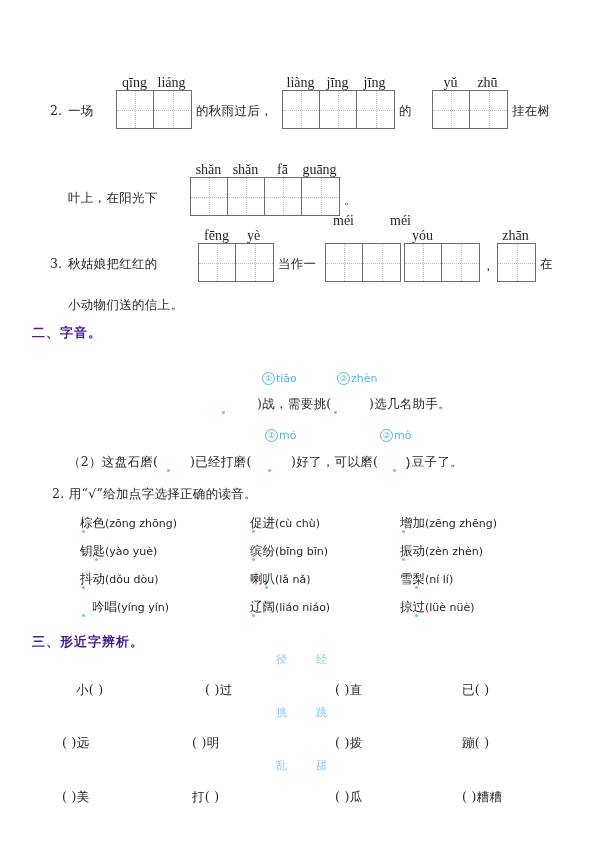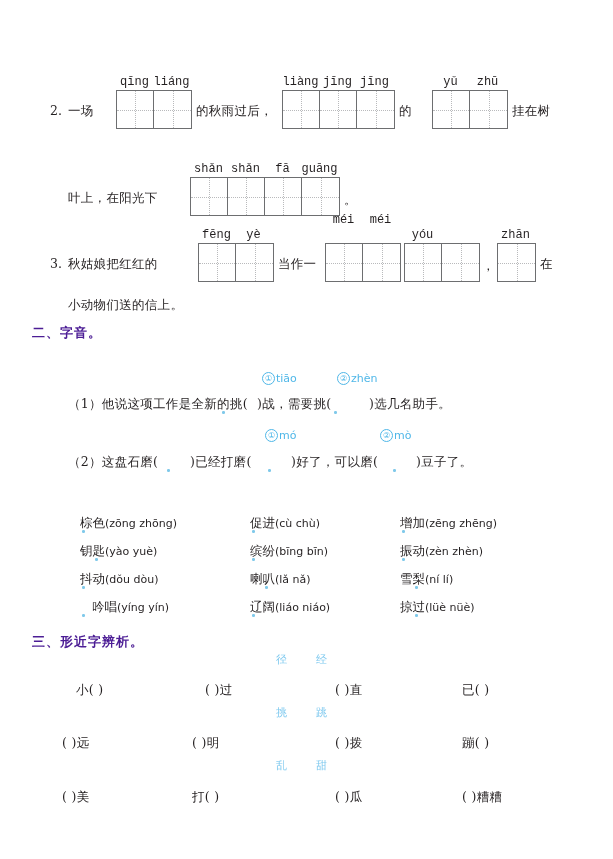--- a/index.html
+++ b/index.html
@@ -29,22 +29,22 @@
     font-size: 12.5px;
     color: #231f20;
     white-space: nowrap;
     letter-spacing: 0.3px;
   }
   .num {
     font-family: "DejaVu Serif", "Liberation Serif", serif;
     font-size: 12.5px;
   }
   .py {
-    font-family: Liberation Mono, monospace;
-    font-size: 12px;
+    font-family: Liberation Serif, serif;
+    font-size: 14px;
     color: #231f20;
     text-align: center;
     white-space: nowrap;
   }
 
   
   .sec-head {
     position: absolute;
     font-family: "DejaVu Sans", "Liberation Sans", sans-serif;
     font-size: 13px;
@@ -211,21 +211,21 @@
     <span class="pycell py">fēng</span>
     <span class="pycell py">yè</span>
   </div>
   <div class="grid" style="left:198px; top:243px;">
     <div class="cell"></div>
     <div class="cell"></div>
   </div>
 
   <span class="abs cn" style="left:278px; top:256px;">当作一</span>
 
-  <div class="pyrow" style="left:325px; top:213px;">
+  <div class="pyrow" style="left:325px; top:213px;gap:20px;">
     <span class="pycell py">méi</span>
     <span class="pycell py">méi</span>
   </div>
   <div class="grid" style="left:325px; top:243px;">
     <div class="cell"></div>
     <div class="cell"></div>
   </div>
 
   <div class="pyrow" style="left:404px; top:228px;flex-direction:column;">
     <span class="pycell py">yóu</span>
@@ -252,41 +252,41 @@
   <div class="sec-head" style="left:32px; top:324px;">二、字音。</div>
 
 
   <div class="opt" style="left:262px; top:372px;">
     <span class="circ">①</span><span>tiāo</span>
   </div>
   <div class="opt" style="left:337px; top:372px;">
     <span class="circ">②</span><span>zhèn</span>
   </div>
 
-  <span class="abs cn" style="left:68px; top:396px;">（1）他说这项工作是全新的挑(</span>
   <span class="abs cn" style="left:257px; top:396px;">)战，需要挑(</span>
   <span class="abs cn" style="left:369px; top:396px;">)选几名助手。</span>
   <span class="dot" style="left:222px; top:411px;"></span>
   <span class="dot" style="left:334px; top:411px;"></span>
 
   <div class="opt" style="left:265px; top:429px;">
     <span class="circ">①</span><span>mó</span>
   </div>
   <div class="opt" style="left:340px; top:429px;padding-left:40px;">
     <span class="circ">②</span><span>mò</span>
   </div>
 
   <span class="abs cn" style="left:68px; top:454px;">（2）这盘石磨(</span>
   <span class="abs cn" style="left:190px; top:454px;">)已经打磨(</span>
   <span class="abs cn" style="left:291px; top:454px;">)好了，可以磨(</span>
-  <span class="abs cn" style="left:416px; top:454px;">)豆子了。</span>
+  <span class="abs cn" style="left:404px; top:454px;font-family:Liberation Mono, monospace;">)豆子了。</span>
   <span class="dot" style="left:167px; top:469px;"></span>
   <span class="dot" style="left:268px; top:469px;"></span>
   <span class="dot" style="left:393px; top:469px;"></span>
 
+  <span class="abs cn" style="left:52px; top:486px;">2. 用“√”给加点字选择正确的读音。</span>
 
   <div class="zy-item" style="left:80px; top:515px;">
     <span>棕色</span><span class="pinyinpart">(zōng  zhōng)</span>
   </div>
   <div class="zy-item" style="left:250px; top:515px;">
     <span>促进</span><span class="pinyinpart">(cù  chù)</span>
   </div>
   <div class="zy-item" style="left:400px; top:515px;">
     <span>增加</span><span class="pinyinpart">(zēng  zhēng)</span>
   </div>

